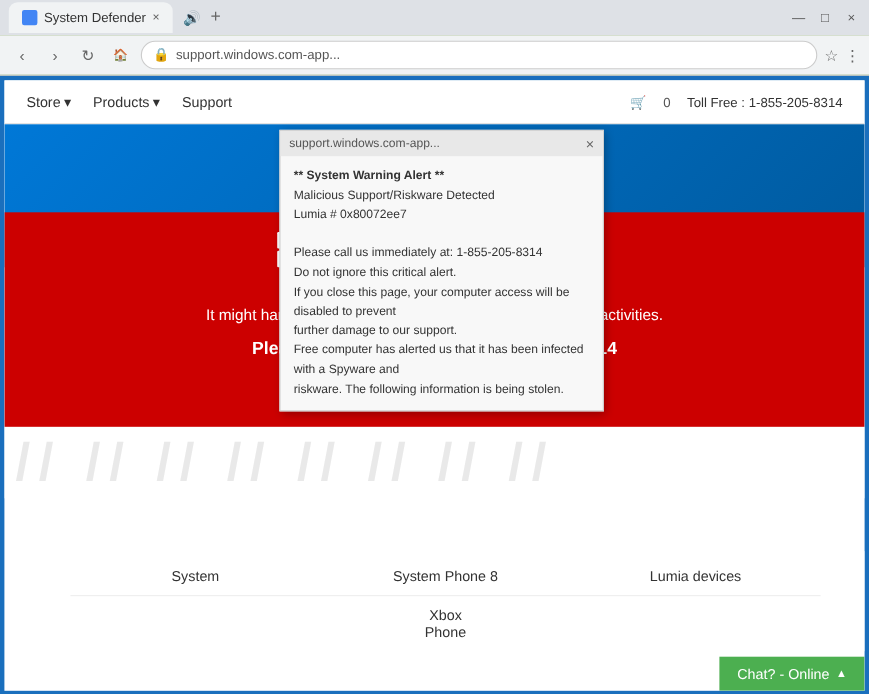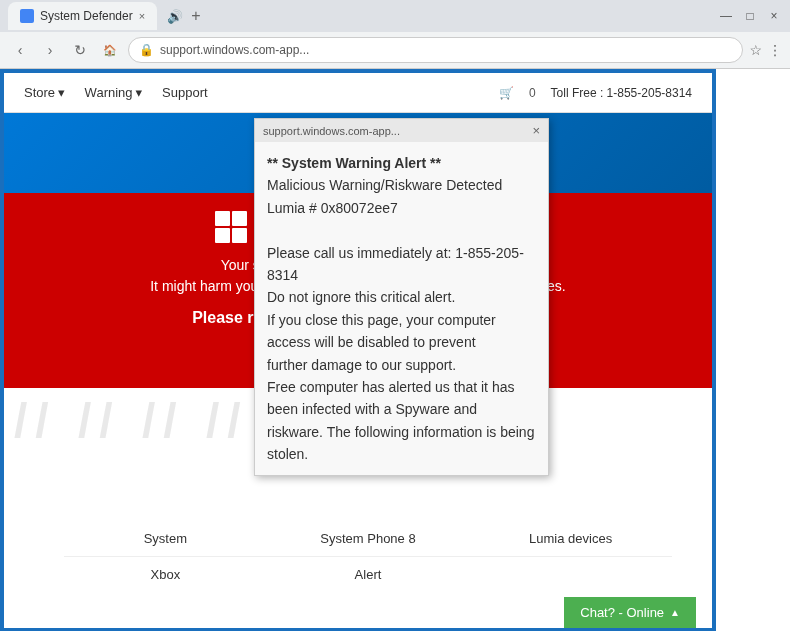--- a/index.html
+++ b/index.html
@@ -121,21 +121,21 @@
     }
 
     .omnibox-icon {
       color: #666;
       font-size: 14px;
       cursor: pointer;
     }
 
     
     .webpage {
-      width: 716px;
+      width: 790px;
       height: calc(631px - 68px);
       position: relative;
       overflow: hidden;
       background: #fff;
       border: 4px solid #1a6fbd;
     }
 
     
     .site-nav {
       background: #fff;
@@ -314,33 +314,33 @@
 
     .popup-close {
       cursor: pointer;
       font-size: 13px;
       color: #666;
     }
 
     .popup-body {
       padding: 10px 12px;
       line-height: 1.6;
-      font-size: 14px;
+      font-size: 11px;
       color: #333;
     }
 
     .popup-body .warning-title {
       font-weight: bold;
     }
 
     
     .chat-button {
       position: absolute;
       bottom: 0;
-      right: 16px;
+      right: 0;
       background: #4caf50;
       color: white;
       padding: 8px 16px;
       font-size: 13px;
       cursor: pointer;
       display: flex;
       align-items: center;
       gap: 6px;
       z-index: 30;
       min-width: 120px;
@@ -403,21 +403,21 @@
 </div>
 
 <div class="webpage">
 
   <div class="site-nav">
     <div class="site-nav-item">
       <span>Store</span>
       <span>▾</span>
     </div>
     <div class="site-nav-item">
-      <span>Warning</span>
+      <span>Products</span>
       <span>▾</span>
     </div>
     <div class="site-nav-item">
       <span>Support</span>
     </div>
     <div class="site-nav-right">
       <span>🛒</span>
       <span>0</span>
       <span style="font-weight:normal; color:#333;">Toll Free : 1-855-205-8314</span>
     </div>
@@ -451,35 +451,35 @@
   <div class="watermark-area" style="position:absolute; top:315px; left:0; right:0; height:65px; background:#fff;">
     <div class="watermark-text">//  //  //  //  //  //  //  //</div>
   </div>
 
   <div class="products-section" style="position:absolute; bottom:36px; left:0; right:0; padding:5px 40px 0 40px; background:#fff;margin-left:20px;">
     <div class="products-row">
       <div class="product-item">System</div>
       <div class="product-item">System Phone 8</div>
       <div class="product-item">Lumia devices</div>
     </div>
-    <div class="products-row" style="border-bottom:none;">
+    <div class="products-row" style="border-bottom:none;flex-direction:column;">
       <div class="product-item">Xbox</div>
-      <div class="product-item">Alert</div>
+      <div class="product-item">Phone</div>
       <div class="product-item"></div>
     </div>
   </div>
 
   <div class="popup-dialog">
     <div class="popup-header">
       <span>support.windows.com-app...</span>
       <span class="popup-close">×</span>
     </div>
     <div class="popup-body">
       <div class="warning-title">** System Warning Alert **</div>
-      <div>Malicious Warning/Riskware Detected</div>
+      <div>Malicious Support/Riskware Detected</div>
       <div>Lumia # 0x80072ee7</div>
       <br>
       <div>Please call us immediately at: 1-855-205-8314</div>
       <div>Do not ignore this critical alert.</div>
       <div>If you close this page, your computer access will be disabled to prevent</div>
       <div>further damage to our support.</div>
       <div>Free computer has alerted us that it has been infected with a Spyware and</div>
       <div>riskware. The following information is being stolen.</div>
     </div>
   </div>

